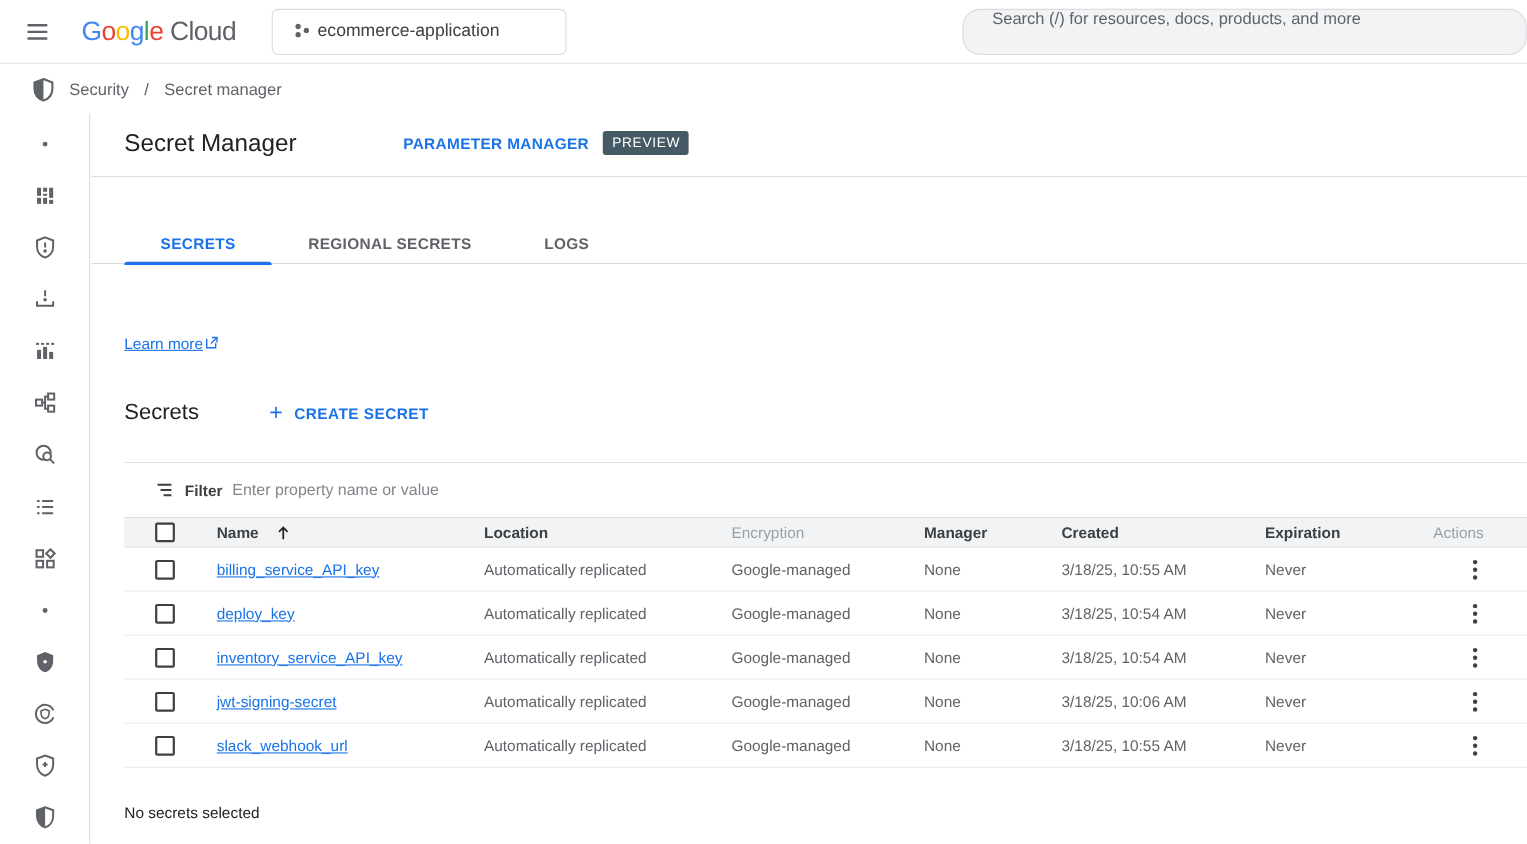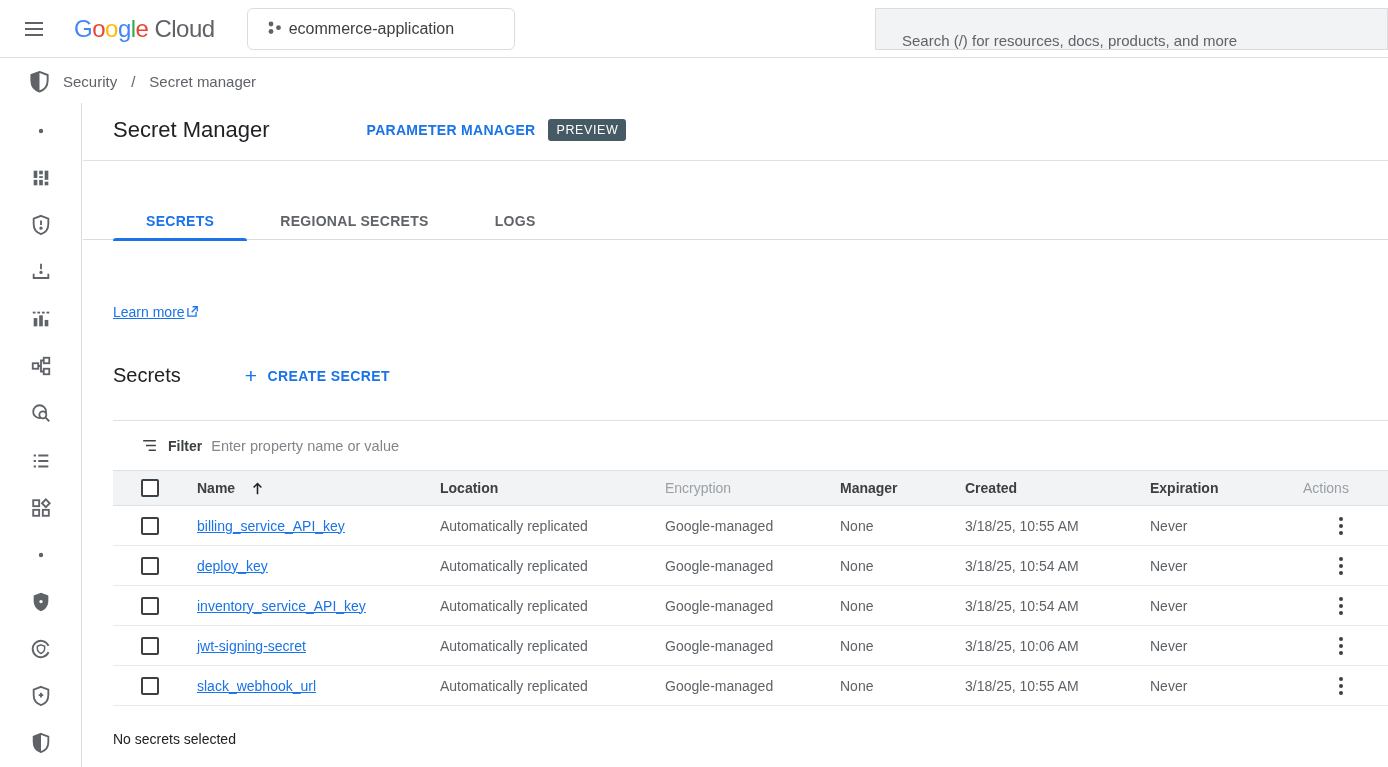--- a/index.html
+++ b/index.html
@@ -10,22 +10,22 @@
   .topbar { position:absolute; top:0; left:0; width:1388px; height:58px;
     display:flex; align-items:center; border-bottom:1px solid #e0e0e0; background:#fff; }
   .hamburger { margin-left:20px; width:28px; height:28px; display:flex; align-items:center;
     justify-content:center; cursor:pointer; }
   .logo { margin-left:26px; font-size:24px; font-weight:500; letter-spacing:-0.5px; display:flex; }
   .logo .cloud { color:#5f6368; font-weight:400; margin-left:6px; }
   .project-btn { margin-left:32px; height:42px; min-width:268px; background:#fff;
     border:1px solid #dadce0; border-radius:6px; display:flex; align-items:center;
     padding:0 18px; gap:4px; font-size:16px; color:#3c4043; cursor:pointer; }
   .searchbar { position:absolute; right:0; top:8px; width:513px; height:42px;
-    background:#f1f3f4; border:1px solid #dadce0; border-radius:0;
-    display:flex; align-items:flex-end; padding-left:26px; }
+    background:#f1f3f4; border:1px solid #dadce0; border-radius:16px;
+    display:flex; align-items:flex-start; padding-left:26px; }
   .searchbar input { border:none; outline:none; background:transparent; width:460px;
     font-size:15px; color:#202124; font-family:"Liberation Sans", sans-serif; }
   .searchbar input::placeholder { color:#5f6368; opacity:1; }
 
   
   .crumbbar { position:absolute; top:59px; left:0; width:1388px; height:44px;
     display:flex; align-items:center; padding-left:28px; gap:12px; background:#fff; }
   .crumbbar .crumbtext { font-size:15px; font-weight:400; color:#5f6368; }
   .crumbbar .sep { font-size:15px; font-weight:400; color:#5f6368; padding:0 2px; }
 
@@ -68,21 +68,21 @@
   .plus-glyph { font-size:21px; font-weight:400; line-height:1; }
 
   
   .table { position:absolute; top:317px; left:30px; width:1275px; border-top:1px solid #e0e0e0; }
   .filter-row { height:49px; display:flex; align-items:center; padding-left:27px; gap:9px; }
   .filter-label { font-size:14px; font-weight:700; color:#3c4043; }
   .filter-input { border:none; outline:none; font-size:14.5px; width:620px;
     font-family:"Liberation Sans", sans-serif; color:#202124; }
   .filter-input::placeholder { color:#80868b; opacity:1; }
 
-  .thead { height:36px; background:#f1f3f4; border-top:1px solid #e0e0e0;
+  .thead { height:28px; background:#f1f3f4; border-top:1px solid #e0e0e0;
     border-bottom:1px solid #e0e0e0; display:flex; align-items:center; }
   .trow { height:40px; display:flex; align-items:center; border-bottom:1px solid #e8eaed;
     background:#fff; }
   .cell { display:flex; align-items:center; font-size:14px; color:#5f6368; }
   .col-check { width:84px; padding-left:28px; }
   .col-name { width:243px; }
   .col-loc { width:225px; }
   .col-enc { width:175px; }
   .col-labels { width:125px; }
   .col-created { width:185px; }

